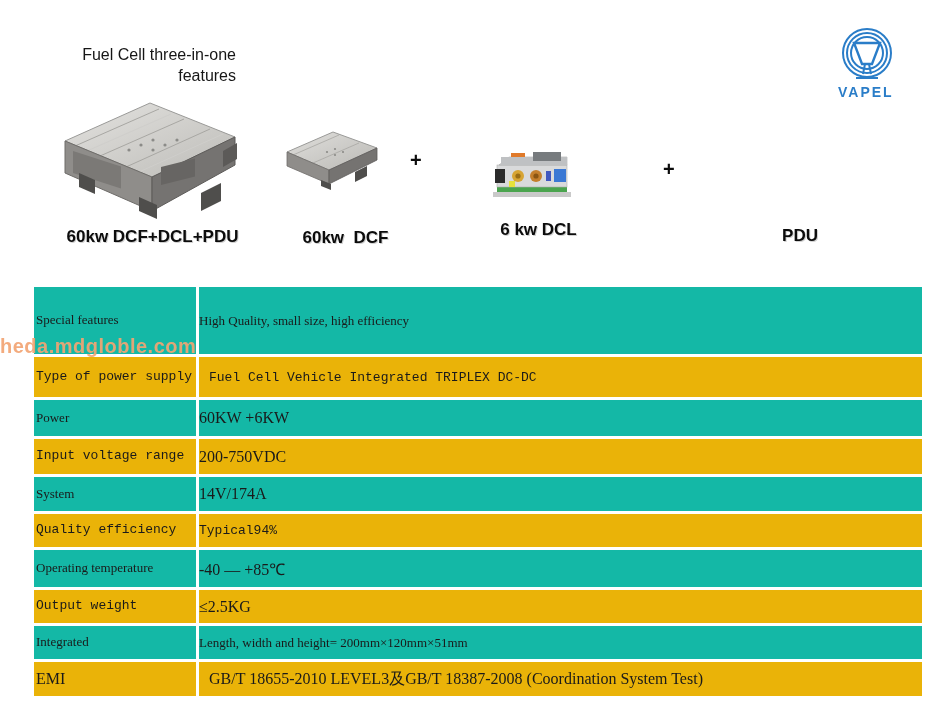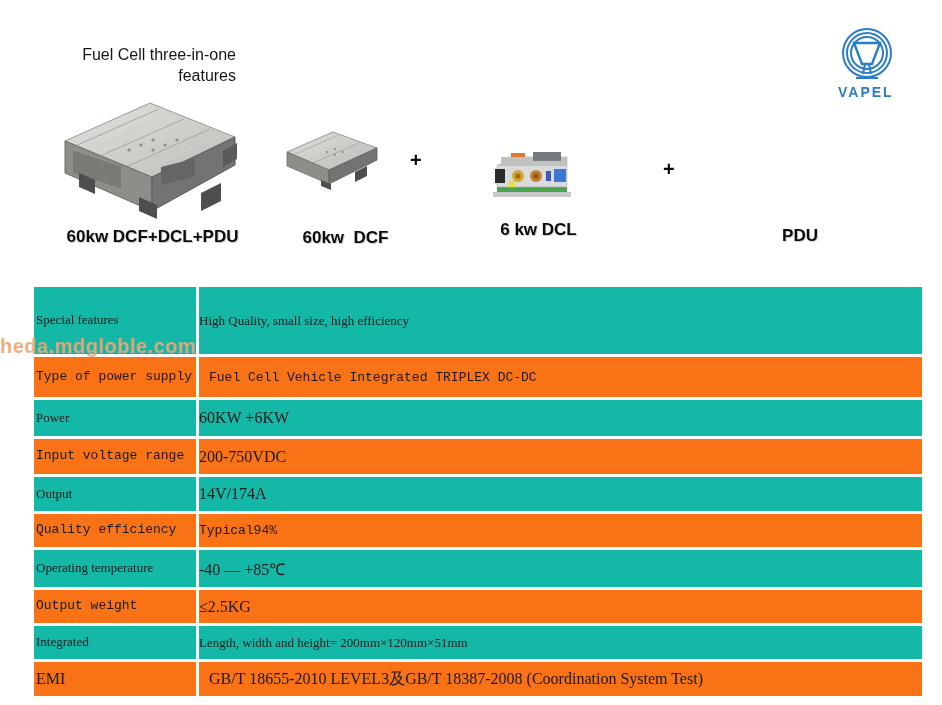--- a/index.html
+++ b/index.html
@@ -41,21 +41,21 @@
     font-size:20px;font-weight:700;letter-spacing:0.5px;
     color:rgba(242,164,115,0.92);z-index:5;
   }
   
   .spec-table{position:absolute;left:34px;top:287px;width:888px;}
   .t-row{display:flex;margin-bottom:3px;}
   .cell{display:flex;align-items:center;box-sizing:border-box;}
   .cell.label{width:162px;margin-right:3px;padding-left:2px;line-height:1.25;}
   .cell.value{flex:1;}
   .light .cell{background:#14b8a6;font-family:Liberation Serif, serif;}
-  .dark  .cell{background:#f97316;}
+  .dark  .cell{background:#eab308;}
   .l-mono{font-family:"Liberation Mono",monospace;font-size:13px;color:#1a1a1a;}
   .l-serif{font-family:"Liberation Serif",serif;font-size:16px;color:#1a1a1a;}
   .v-mono{font-family:"Liberation Mono",monospace;font-size:13px;color:#1a1a1a;}
   .v-serif{font-family:"Liberation Serif",serif;font-size:16px;color:#1a1a1a;}
   .ind{padding-left:10px;}
   .r0{height:67px}.r1{height:40px}.r2{height:36px}.r3{height:35px}.r4{height:34px}
   .r5{height:33px}.r6{height:37px}.r7{height:33px}.r8{height:33px}.r9{height:34px}
 </style>
 </head>
 <body>
@@ -180,21 +180,21 @@
     <div class="cell label l-mono">Power</div>
     <div class="cell value v-serif">60KW +6KW</div>
   </div>
 
   <div class="t-row r3 dark">
     <div class="cell label l-mono">Input voltage range</div>
     <div class="cell value v-serif">200-750VDC</div>
   </div>
 
   <div class="t-row r4 light">
-    <div class="cell label l-mono"> Output</div>
+    <div class="cell label l-mono"> System</div>
     <div class="cell value v-serif">14V/174A</div>
   </div>
 
   <div class="t-row r5 dark">
     <div class="cell label l-mono">Quality efficiency</div>
     <div class="cell value v-mono">Typical94%</div>
   </div>
 
   <div class="t-row r6 light">
     <div class="cell label l-mono">Operating temperature</div>

